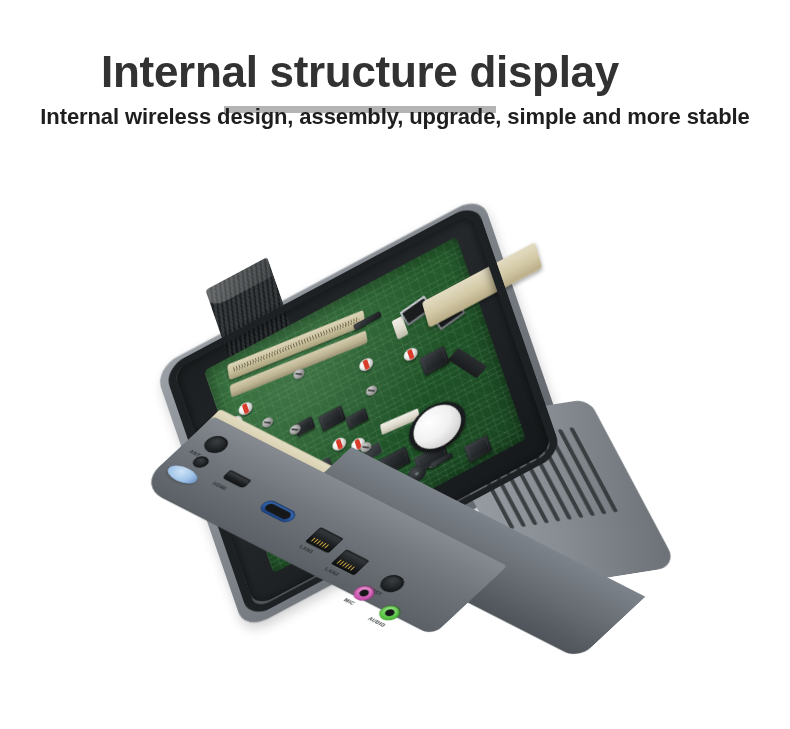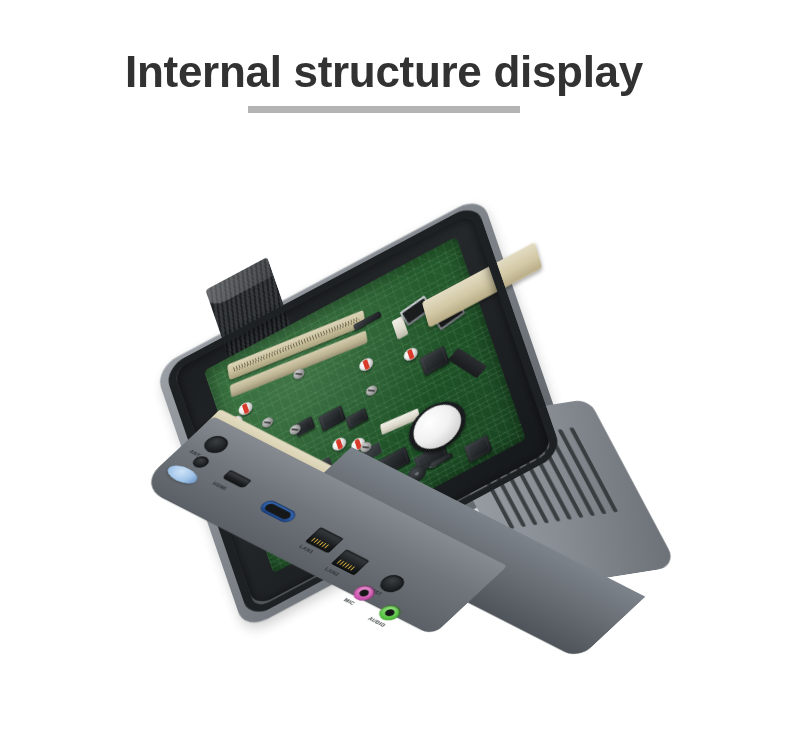--- a/index.html
+++ b/index.html
@@ -22,21 +22,20 @@
     background: #ffffff;
   }
 
   
   .heading-block {
     position: absolute;
     top: 44px;
     left: 0;
     width: 720px;
     text-align: center;
-    padding-left: 24px;
   }
   .page-title {
     font-size: 44px;
     font-weight: bold;
     color: #323232;
     letter-spacing: -0.3px;
     line-height: 56px;
     margin: 0;
     font-family: "Liberation Sans", sans-serif;
   }
@@ -453,20 +452,21 @@
 </head>
 <body>
 
 <div class="page">
 
   <div class="heading-block">
     <h1 class="page-title">Internal structure display</h1>
     <div class="title-divider"></div>
   </div>
 
+  <div class="page-subtitle">Internal wireless design, assembly, upgrade, simple and more stable</div>
 
   <div class="product-stage">
     <div class="minipc">
 
       <div class="chassis"></div>
       <div class="chassis-right-wall"></div>
 
       <div class="vents">
         <div class="vent"></div>
         <div class="vent"></div>

